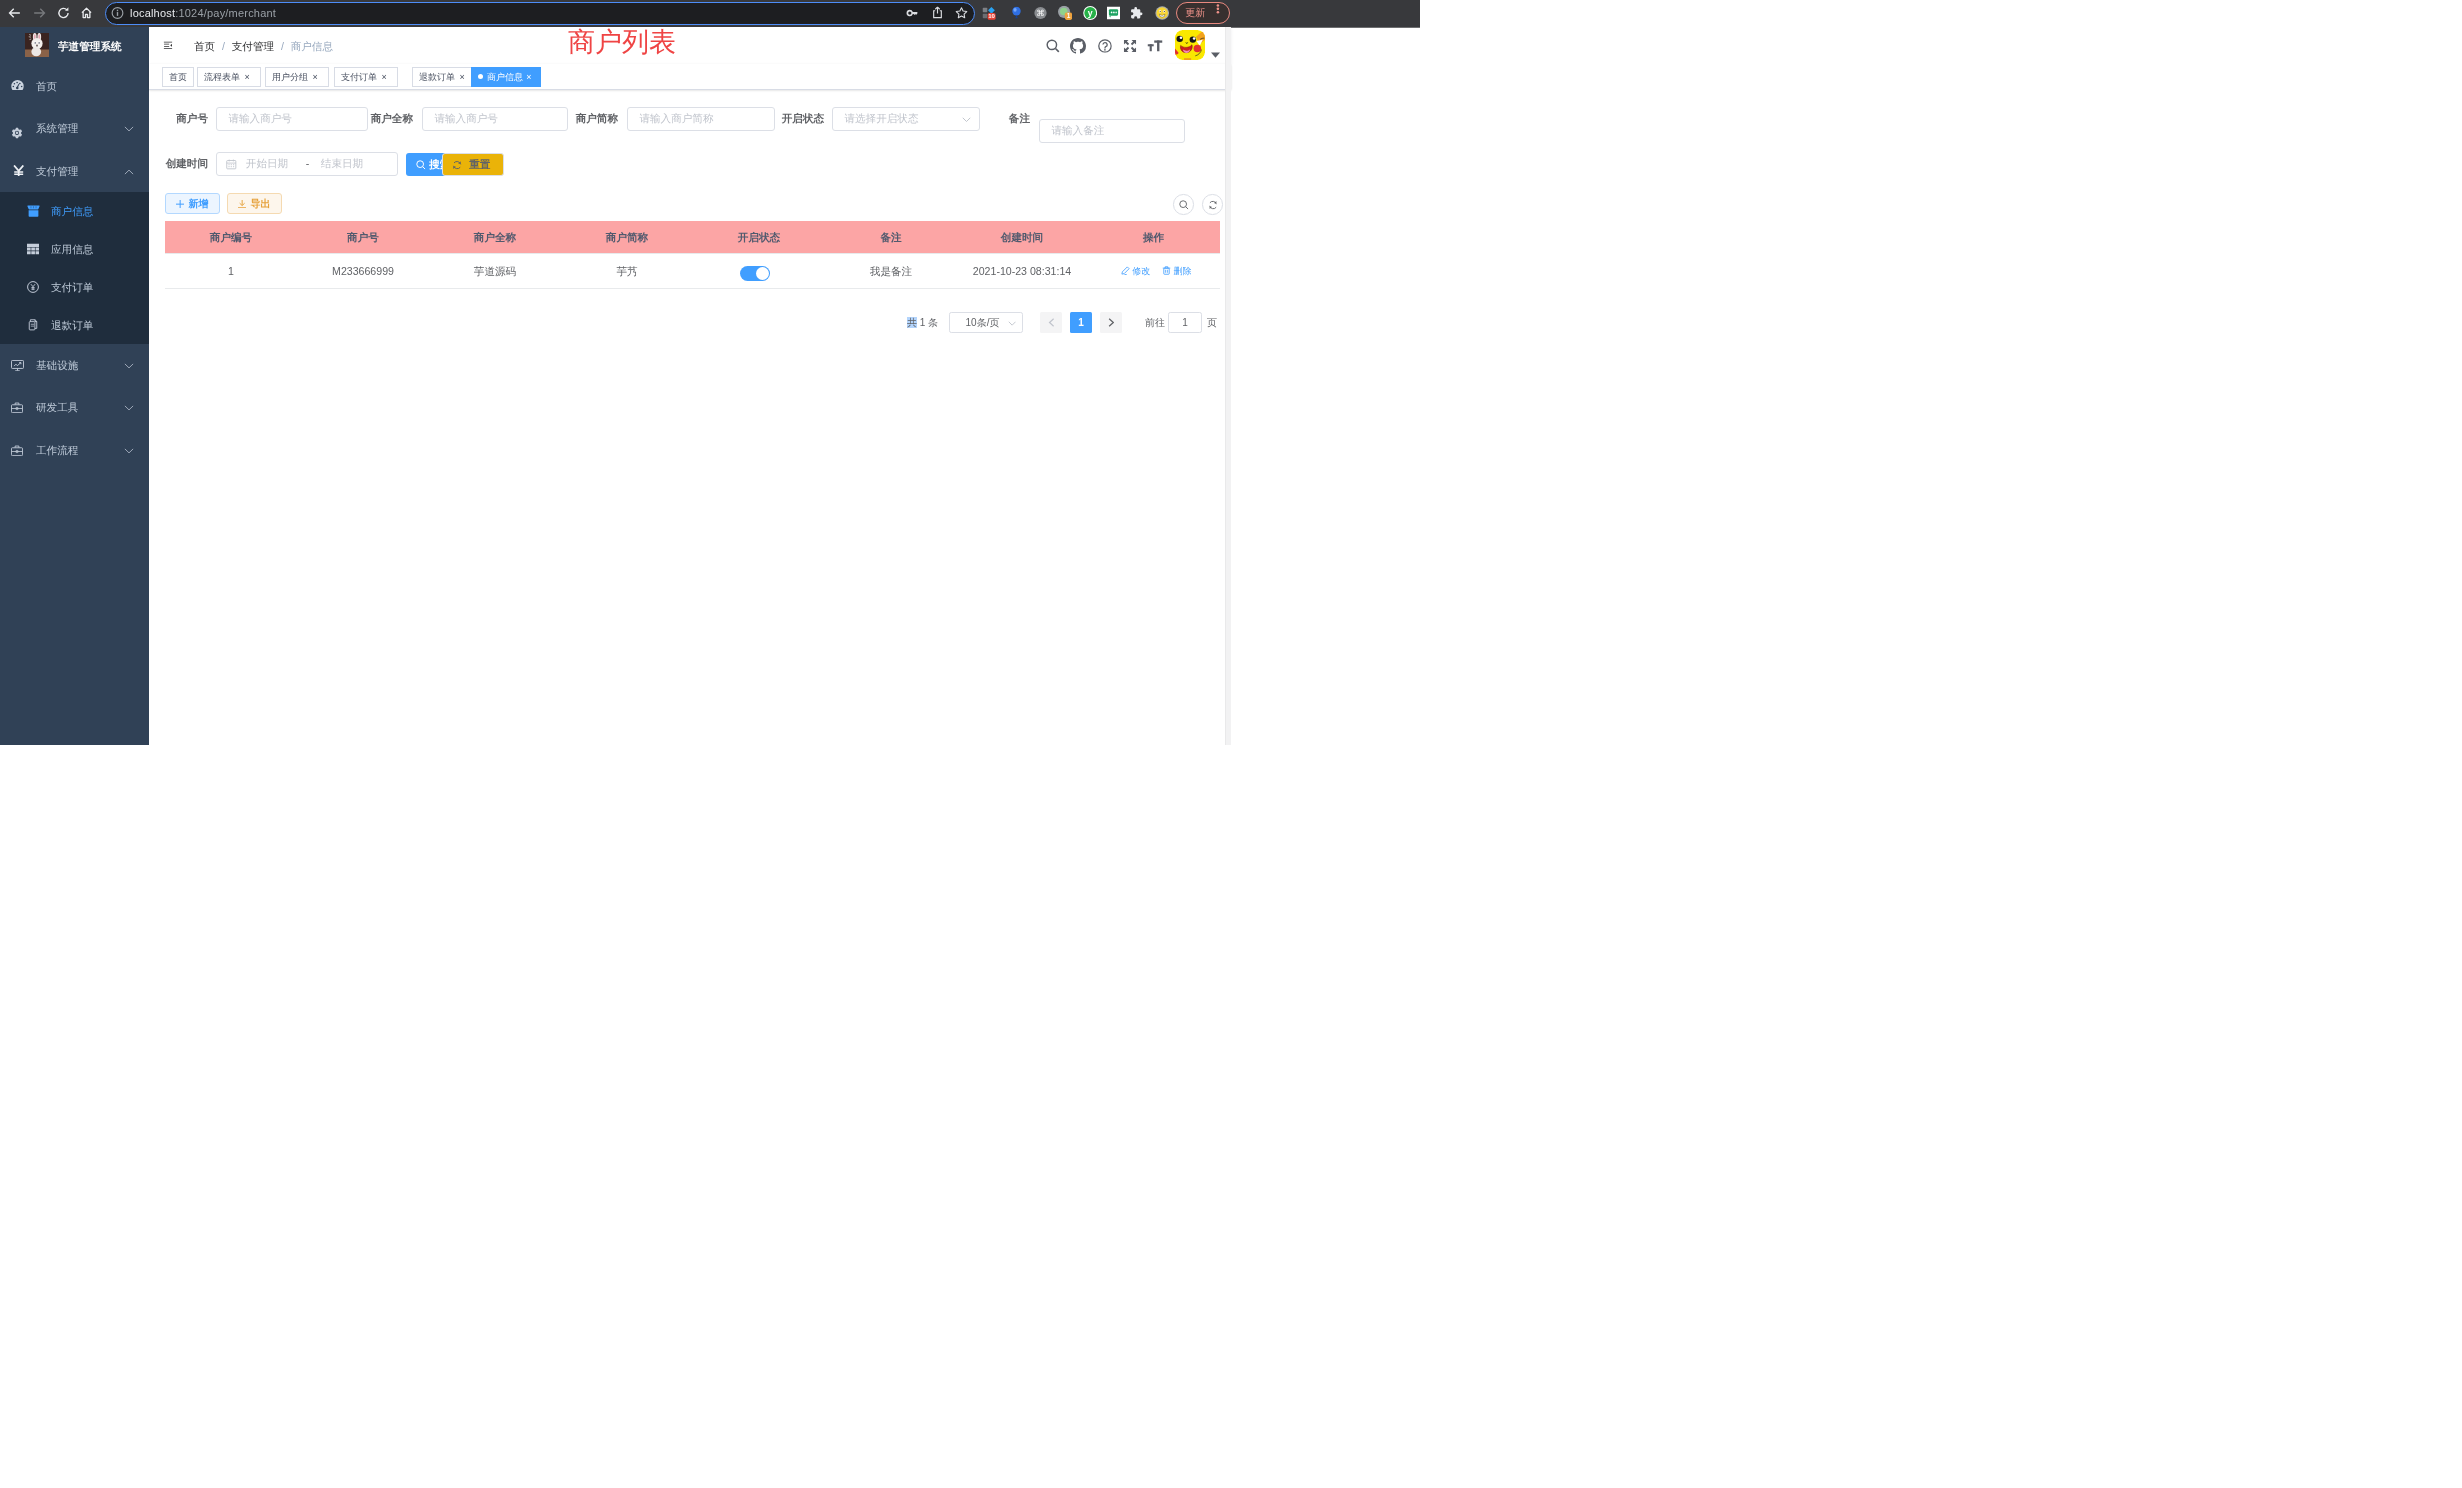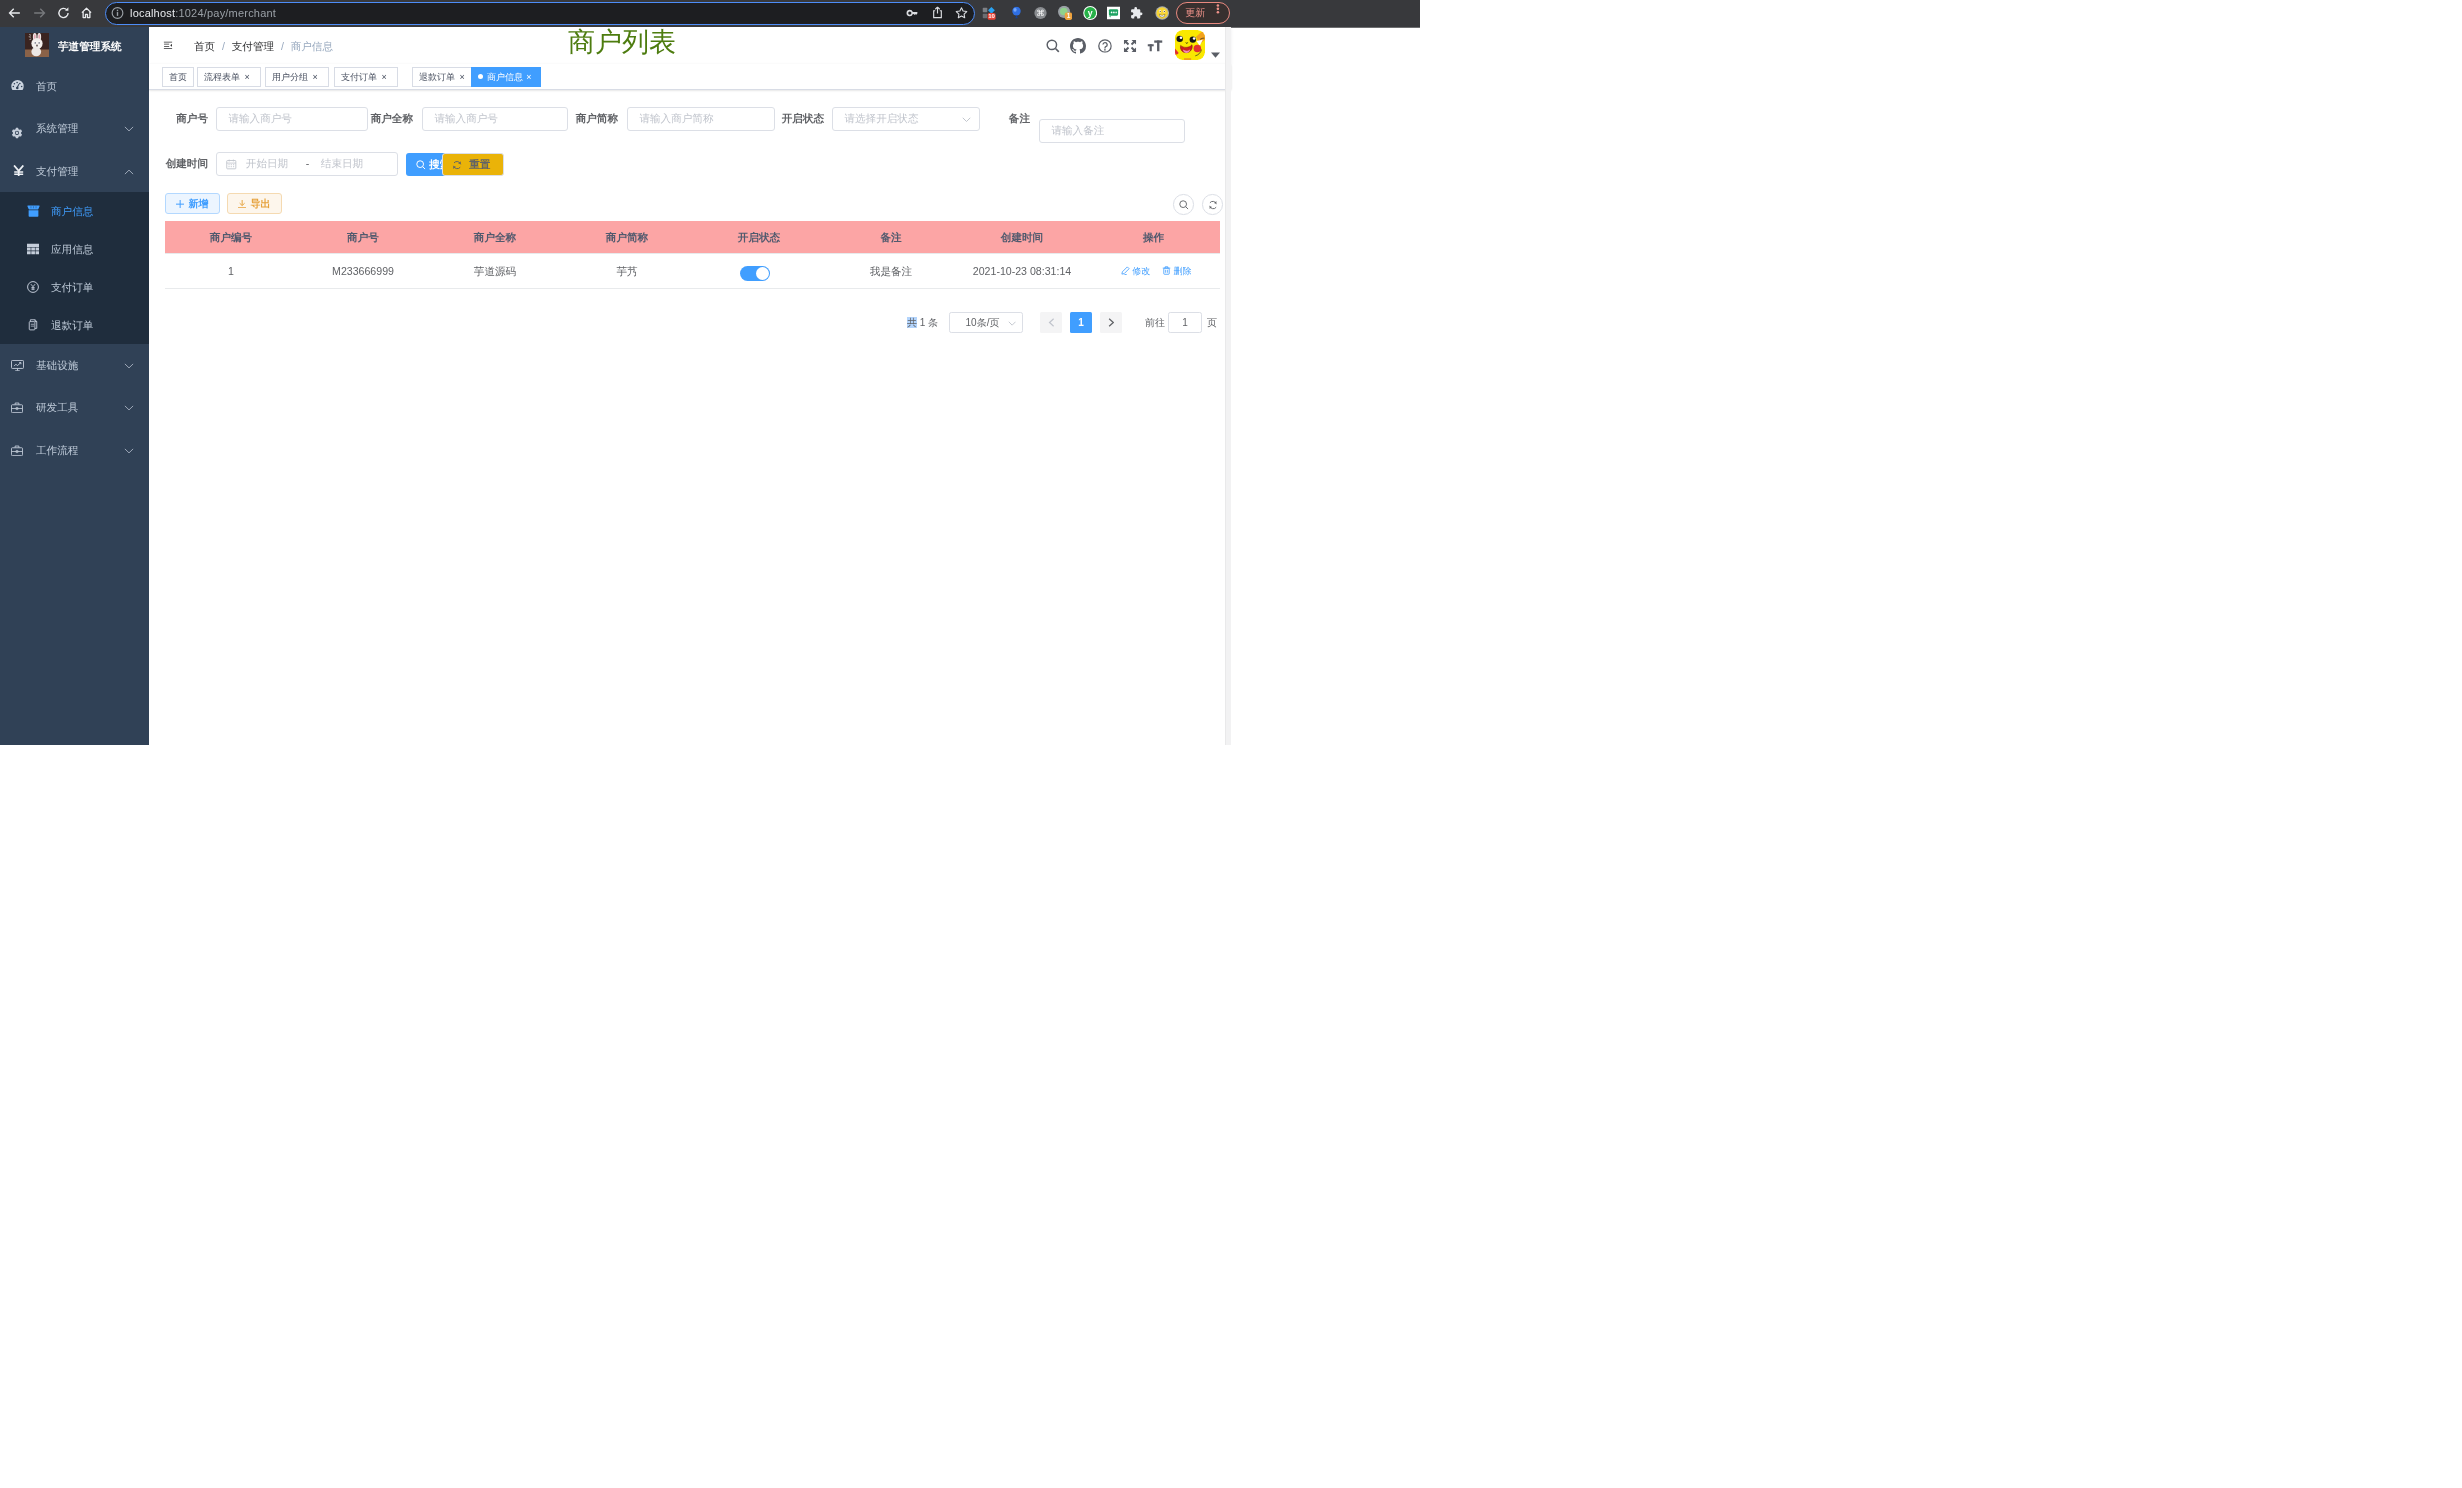--- a/index.html
+++ b/index.html
@@ -21,21 +21,21 @@
 .subwrap{position:absolute;left:0;top:165px;width:149px;height:152px;background:#1f2d3d;}
 .sitem{position:absolute;left:0;width:149px;height:38px;color:#bfcbd9;font-size:10.6px;}
 .sitem .txt{position:absolute;left:51px;top:0;line-height:38px;}
 .sitem.on{color:#409eff;}
 .chev{position:absolute;left:124px;}
 
 .navbar{position:absolute;left:149px;top:26.5px;width:1082px;height:38px;background:#fff;box-shadow:0 0.8px 3px rgba(0,21,41,.08);}
 .bcrumb{position:absolute;left:194px;top:26.5px;height:38px;line-height:38px;font-size:10.6px;color:#303133;white-space:nowrap;}
 .bcrumb .sep{color:#97a8be;margin:0 6.8px;font-weight:300;}
 .bcrumb .last{color:#97a8be;}
-.redtitle{position:absolute;left:568px;top:29px;font-size:27px;line-height:27px;color:#4d7c0f;font-weight:400;z-index:30;text-align:center;}
+.redtitle{position:absolute;left:568px;top:29px;font-size:27px;line-height:27px;color:#ef4444;font-weight:400;z-index:30;text-align:center;}
 .nico{position:absolute;top:26.5px;width:26px;height:38px;}
 .nico svg{position:absolute;left:50%;top:50%;transform:translate(-50%,-50%);}
 .avatar{position:absolute;left:1175px;top:30px;width:30px;height:30px;border-radius:7.6px;overflow:hidden;}
 
 .tagsbar{position:absolute;left:149px;top:64px;width:1082px;height:26px;background:#fff;border-bottom:0.8px solid #d8dce5;box-shadow:0 0.8px 2.3px 0 rgba(0,0,0,.12), 0 0 2.3px 0 rgba(0,0,0,.04);}
 .tag{position:absolute;top:3px;height:20px;line-height:19px;border:0.8px solid #d8dce5;background:#fff;color:#495060;font-size:9px;padding:0 6px;white-space:nowrap;}
 .tag .x{display:inline-block;width:14.4px;text-align:center;font-size:9px;color:#495060;}
 .tag.active{background:#409eff;color:#fff;border-color:#409eff;}
 .tag.active .x{color:#fff;width:11.4px;}
 .tag.active .dot{display:inline-block;width:5.3px;height:5.3px;border-radius:50%;background:#fff;margin-right:3.8px;position:relative;top:-0.8px;}

